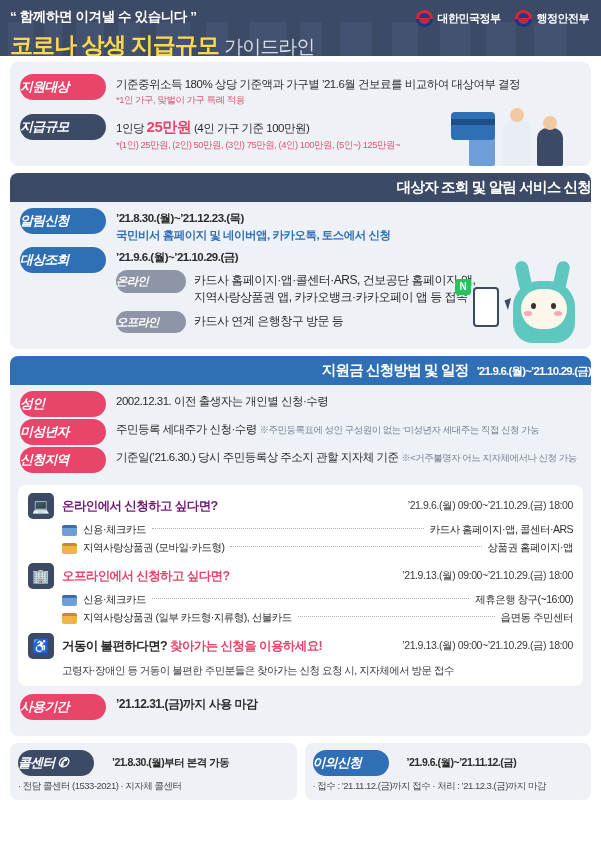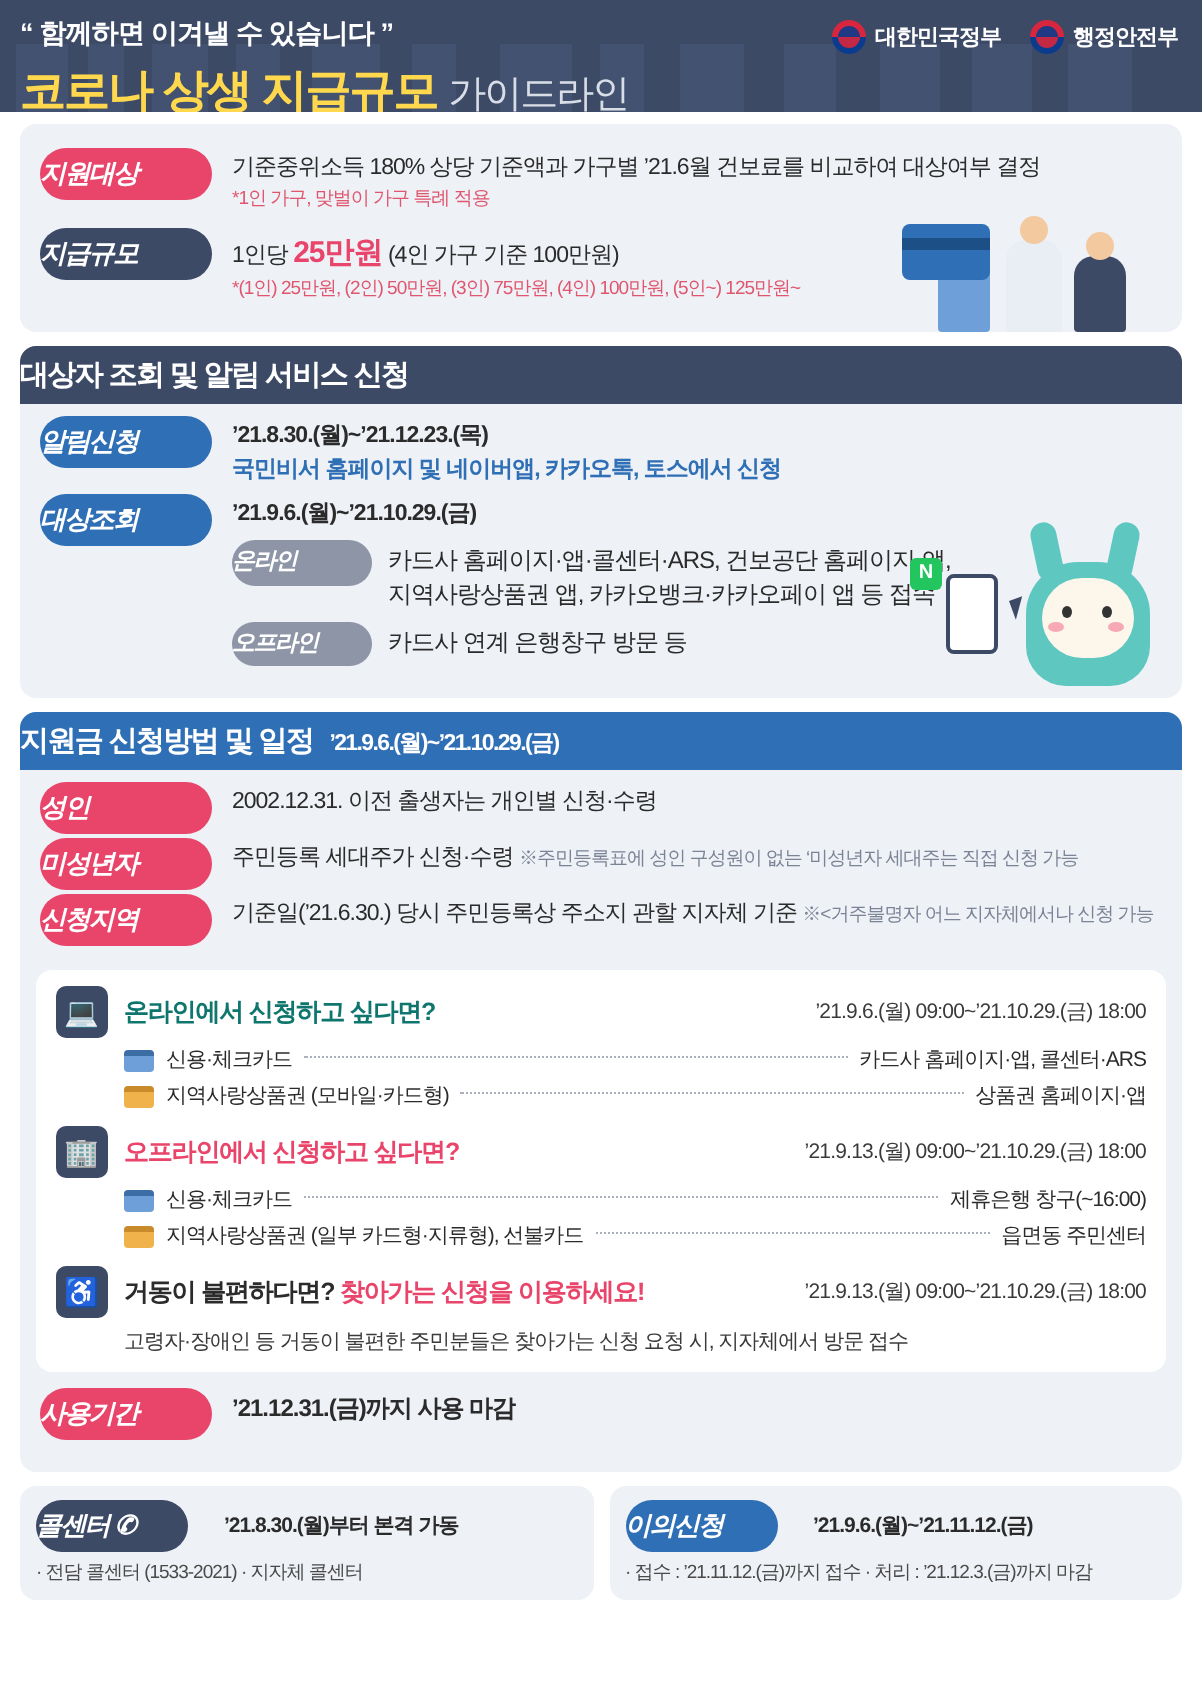--- a/index.html
+++ b/index.html
@@ -70,21 +70,21 @@
   .wrap { padding: 6px 10px 0 10px; }
   .panel {
     background: #eef1f6;
     border-radius: 8px;
     margin-bottom: 7px;
     position: relative;
     overflow: hidden;
   }
 
   .band {
-    background: #3c4a66; color:#fff; text-align:left;
+    background: #3c4a66; color:#fff; text-align:right;
     font-size: 14.5px; font-weight: bold; letter-spacing:-0.8px;
     padding: 5px 0 5px 0;
   }
   .band.blue { background:#2f6fb5; }
   .band .small { font-size: 11.5px; font-weight: bold; margin-left:8px; }
 
   .row { display:flex; align-items:flex-start; padding: 6px 10px; }
   .tag {
     flex: none; width: 86px; 
     border-radius: 14px; color:#fff; font-weight:bold;
@@ -106,21 +106,21 @@
 
   
   .methods { background:#ffffff; border-radius:8px; margin: 6px 8px 8px 8px; padding: 8px 10px; }
   .mrow { display:flex; align-items:center; margin-bottom: 2px; }
   .micon {
     width: 26px; height:26px; border-radius:5px; background:#3c4a66;
     color:#fff; display:flex; align-items:center; justify-content:center;
     font-size: 14px; margin-right:8px; flex:none;
   }
   .mtitle { font-size:12.5px; font-weight:bold; letter-spacing:-0.6px; }
-  .mtitle.blue { color:#0f766e; }
+  .mtitle.blue { color:#701a75; }
   .mtitle.red { color:#e9456b; }
   .mdate { margin-left:auto; font-size:10.5px; color:#3a3a3a; letter-spacing:-0.4px; }
   .sub-line { display:flex; align-items:center; font-size:10.5px; letter-spacing:-0.5px; padding: 2px 0 2px 34px; }
   .sub-line .dots { flex:1; border-bottom:1px dotted #aab1bd; margin: 0 6px 3px 6px; height:1px; }
   .sub-ico { width:15px; height:11px; border-radius:2px; background:#6f9fd8; margin-right:6px; flex:none;
              border-top:3px solid #3c6ea5;}
   .sub-ico.alt { background:#f0b24a; border-top:3px solid #c98a2b; }
   .desc { font-size:10.5px; letter-spacing:-0.5px; padding: 3px 0 0 34px; color:#3a3a3a;}
 
   

